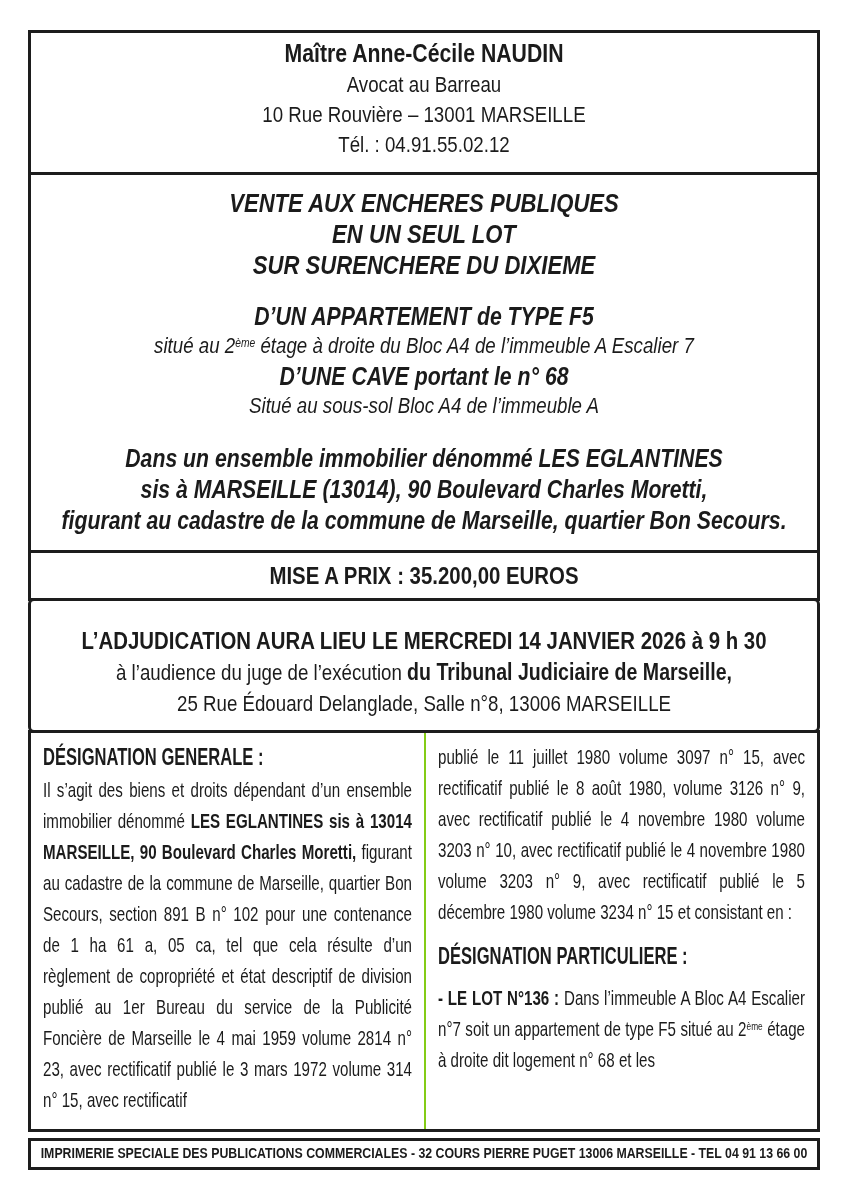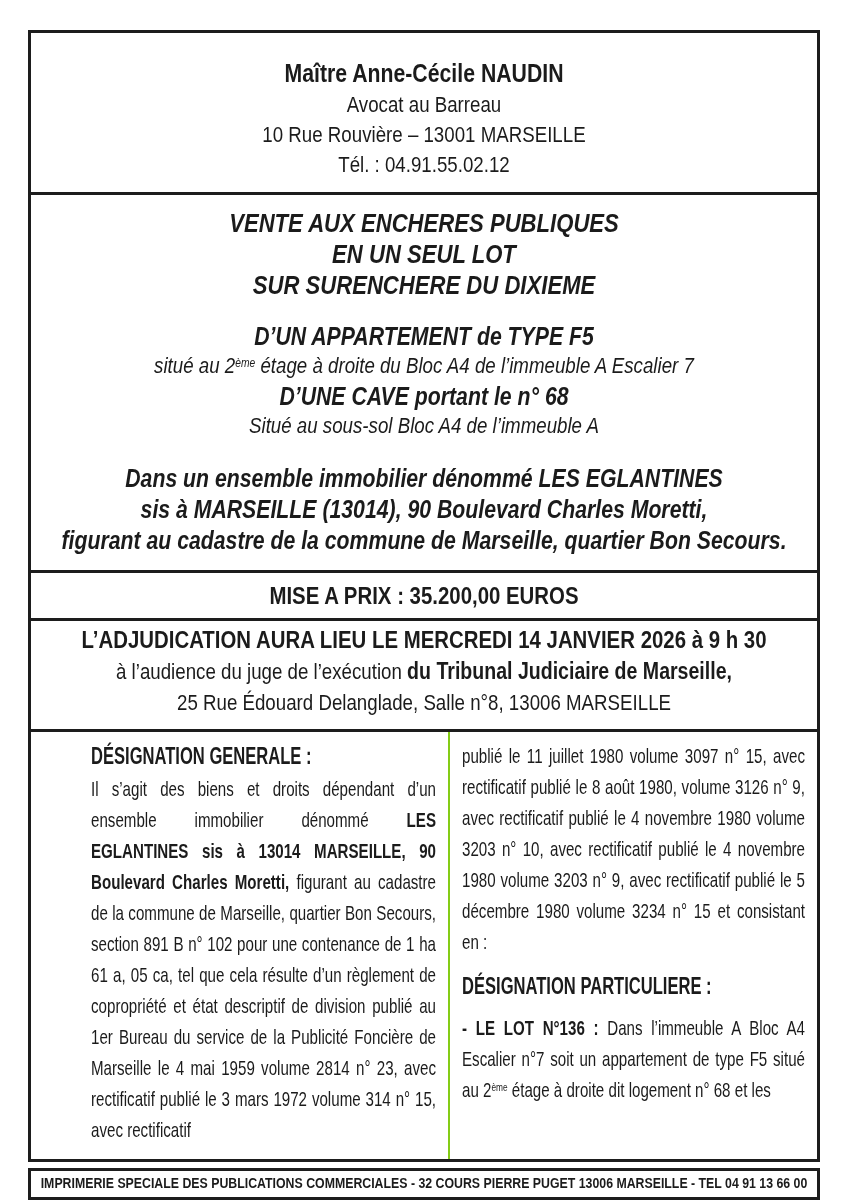--- a/index.html
+++ b/index.html
@@ -20,42 +20,42 @@
     border: 3px solid #1d1d1d;
     margin-top: -3px;
     background: #fff;
     overflow: hidden;
   }
   .box.first { margin-top: 0; }
   
   .cx85 { transform: scaleX(0.85); transform-origin: 0 0; width: 117.647%; text-align: center; }
   .cx72 { transform: scaleX(0.72); transform-origin: 0 0; width: 138.888%; }
 
-  .header-box { padding: 24px 8px 12px; }
+  .header-box { padding: 4px 8px 12px; }
   .attorney-name { font-size: 25px; font-weight: bold; line-height: 33px; }
   .hline { font-size: 22px; line-height: 30px; }
 
   .sale-box { padding: 13px 4px 14px; font-style: italic; }
   .sale-title { font-size: 26px; font-weight: bold; line-height: 31px; }
   .lot-title { font-size: 25px; font-weight: bold; line-height: 30px; }
   .lot-sub { font-size: 22px; line-height: 30px; }
   .ensemble { font-size: 25px; font-weight: bold; line-height: 31px; }
   .sp20 { height: 20px; }
   .sp22 { height: 22px; }
 
   .bar-box { padding: 9px 26px; }
   .bar { font-size: 24px; font-weight: bold; line-height: 27px; }
 
-  .adj-box { padding: 3px 8px 11px; }
+  .adj-box { padding: 24px 8px 11px; border-radius: 6px; }
   .adj1 { font-size: 24px; font-weight: bold; line-height: 32px; }
   .adj2 { font-size: 22px; line-height: 31px; }
   .adj2 .b { font-size: 23px; }
   .adj3 { font-size: 22px; line-height: 31px; }
 
-  .body-box { display: flex; align-items: stretch; padding-left: 48px; }
+  .body-box { display: flex; align-items: stretch; }
   .col { width: 50%; box-sizing: border-box; padding: 8px 12px 14px; overflow: hidden; }
   .col-right { border-left: 2px solid #84cc16; }
   .colhead { font-size: 23px; font-weight: bold; line-height: 33px; }
   .para { font-size: 21px; line-height: 31px; text-align: justify; }
   .b { font-weight: bold; }
   sup { font-size: 0.55em; vertical-align: 0.5em; line-height: 0; }
   .particuliere-head { margin-top: 13px; margin-bottom: 9px; }
 
   .footer-box { margin-top: 6px; padding: 3px 8px 5px; }
   .f1 { font-size: 14.5px; font-weight: bold; line-height: 18px; }

